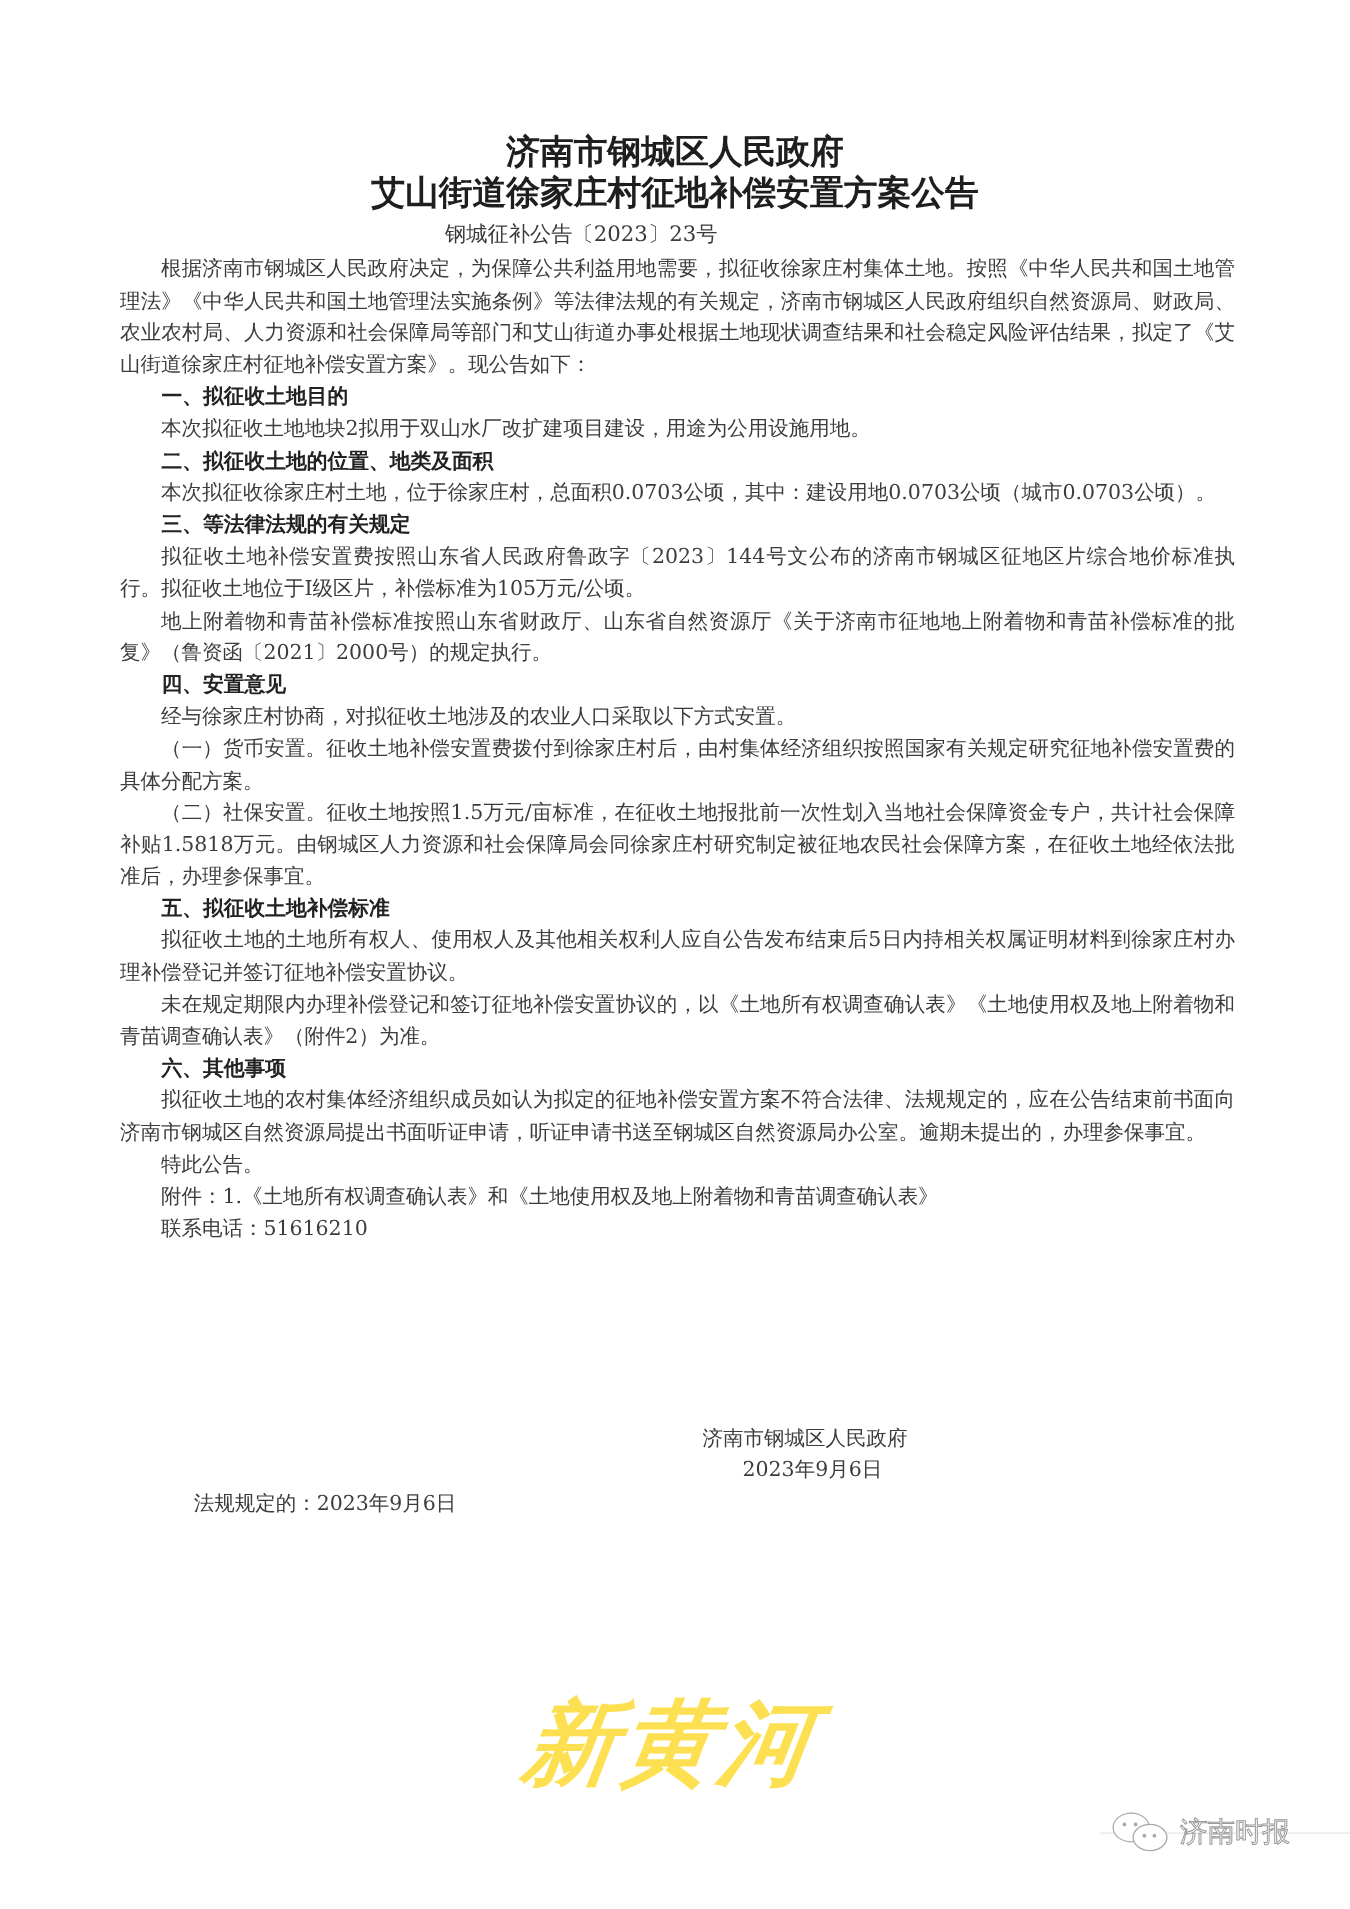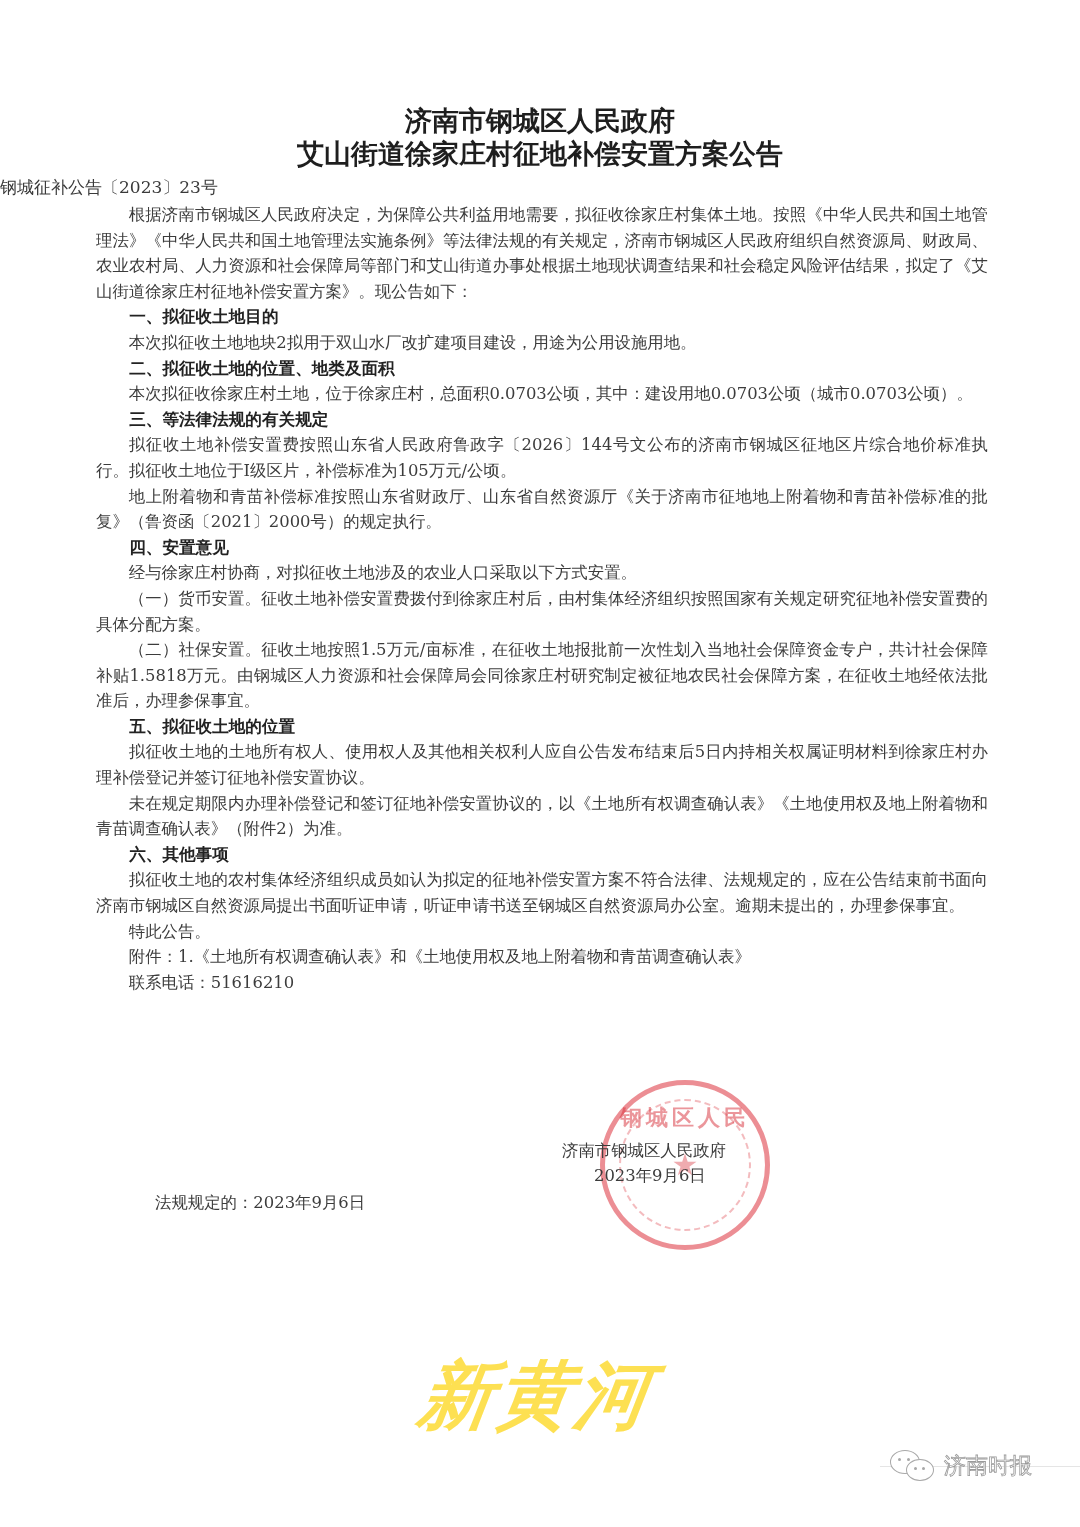--- a/index.html
+++ b/index.html
@@ -33,20 +33,21 @@
       color: #1e1e1e;
       letter-spacing: 0px;
     }
     .title.l1 { top: 103px; }
     .title.l2 { top: 136px; }
     .doc-number {
       position: absolute;
       left: 0;
       width: 930px;
       top: 176px;
+      text-align: center;
       font-size: 17px;
       color: #3a3a3a;
     }
     .body-text {
       position: absolute;
       left: 96px;
       width: 892px;
       top: 202px;
       font-size: 16.4px;
       line-height: 25.6px;
@@ -196,45 +197,40 @@
   <div class="body-text">
     <p class="para">根据济南市钢城区人民政府决定，为保障公共利益用地需要，拟征收徐家庄村集体土地。按照《中华人民共和国土地管理法》《中华人民共和国土地管理法实施条例》等法律法规的有关规定，济南市钢城区人民政府组织自然资源局、财政局、农业农村局、人力资源和社会保障局等部门和艾山街道办事处根据土地现状调查结果和社会稳定风险评估结果，拟定了《艾山街道徐家庄村征地补偿安置方案》。现公告如下：</p>
 
     <p class="heading">一、拟征收土地目的</p>
     <p class="para">本次拟征收土地地块2拟用于双山水厂改扩建项目建设，用途为公用设施用地。</p>
 
     <p class="heading">二、拟征收土地的位置、地类及面积</p>
     <p class="para">本次拟征收徐家庄村土地，位于徐家庄村，总面积0.0703公顷，其中：建设用地0.0703公顷（城市0.0703公顷）。</p>
 
     <p class="heading">三、等法律法规的有关规定</p>
-    <p class="para">拟征收土地补偿安置费按照山东省人民政府鲁政字〔2026〕144号文公布的济南市钢城区征地区片综合地价标准执行。拟征收土地位于Ⅰ级区片，补偿标准为105万元/公顷。</p>
+    <p class="para">拟征收土地补偿安置费按照山东省人民政府鲁政字〔2023〕144号文公布的济南市钢城区征地区片综合地价标准执行。拟征收土地位于Ⅰ级区片，补偿标准为105万元/公顷。</p>
     <p class="para">地上附着物和青苗补偿标准按照山东省财政厅、山东省自然资源厅《关于济南市征地地上附着物和青苗补偿标准的批复》（鲁资函〔2021〕2000号）的规定执行。</p>
 
     <p class="heading">四、安置意见</p>
     <p class="para">经与徐家庄村协商，对拟征收土地涉及的农业人口采取以下方式安置。</p>
     <p class="para">（一）货币安置。征收土地补偿安置费拨付到徐家庄村后，由村集体经济组织按照国家有关规定研究征地补偿安置费的具体分配方案。</p>
     <p class="para">（二）社保安置。征收土地按照1.5万元/亩标准，在征收土地报批前一次性划入当地社会保障资金专户，共计社会保障补贴1.5818万元。由钢城区人力资源和社会保障局会同徐家庄村研究制定被征地农民社会保障方案，在征收土地经依法批准后，办理参保事宜。</p>
 
-    <p class="heading">五、拟征收土地的位置</p>
+    <p class="heading">五、拟征收土地补偿标准</p>
     <p class="para">拟征收土地的土地所有权人、使用权人及其他相关权利人应自公告发布结束后5日内持相关权属证明材料到徐家庄村办理补偿登记并签订征地补偿安置协议。</p>
     <p class="para">未在规定期限内办理补偿登记和签订征地补偿安置协议的，以《土地所有权调查确认表》《土地使用权及地上附着物和青苗调查确认表》（附件2）为准。</p>
 
     <p class="heading">六、其他事项</p>
     <p class="para">拟征收土地的农村集体经济组织成员如认为拟定的征地补偿安置方案不符合法律、法规规定的，应在公告结束前书面向济南市钢城区自然资源局提出书面听证申请，听证申请书送至钢城区自然资源局办公室。逾期未提出的，办理参保事宜。</p>
 
     <p class="plain-indent">特此公告。</p>
     <p class="plain-indent">附件：1.《土地所有权调查确认表》和《土地使用权及地上附着物和青苗调查确认表》</p>
     <p class="plain-indent">联系电话：51616210</p>
   </div>
 
-  <div class="seal">
-    <div class="seal-inner"></div>
-    <div class="seal-text">钢城区人民</div>
-    <div class="seal-star">★</div>
-  </div>
 
   <div class="signature-block">
     <div class="sig-org">济南市钢城区人民政府</div>
     <div class="sig-date">2023年9月6日</div>
   </div>
 
   <div class="publish-date">法规规定的：2023年9月6日</div>
 
   <div class="watermark">新黄河</div>
 

